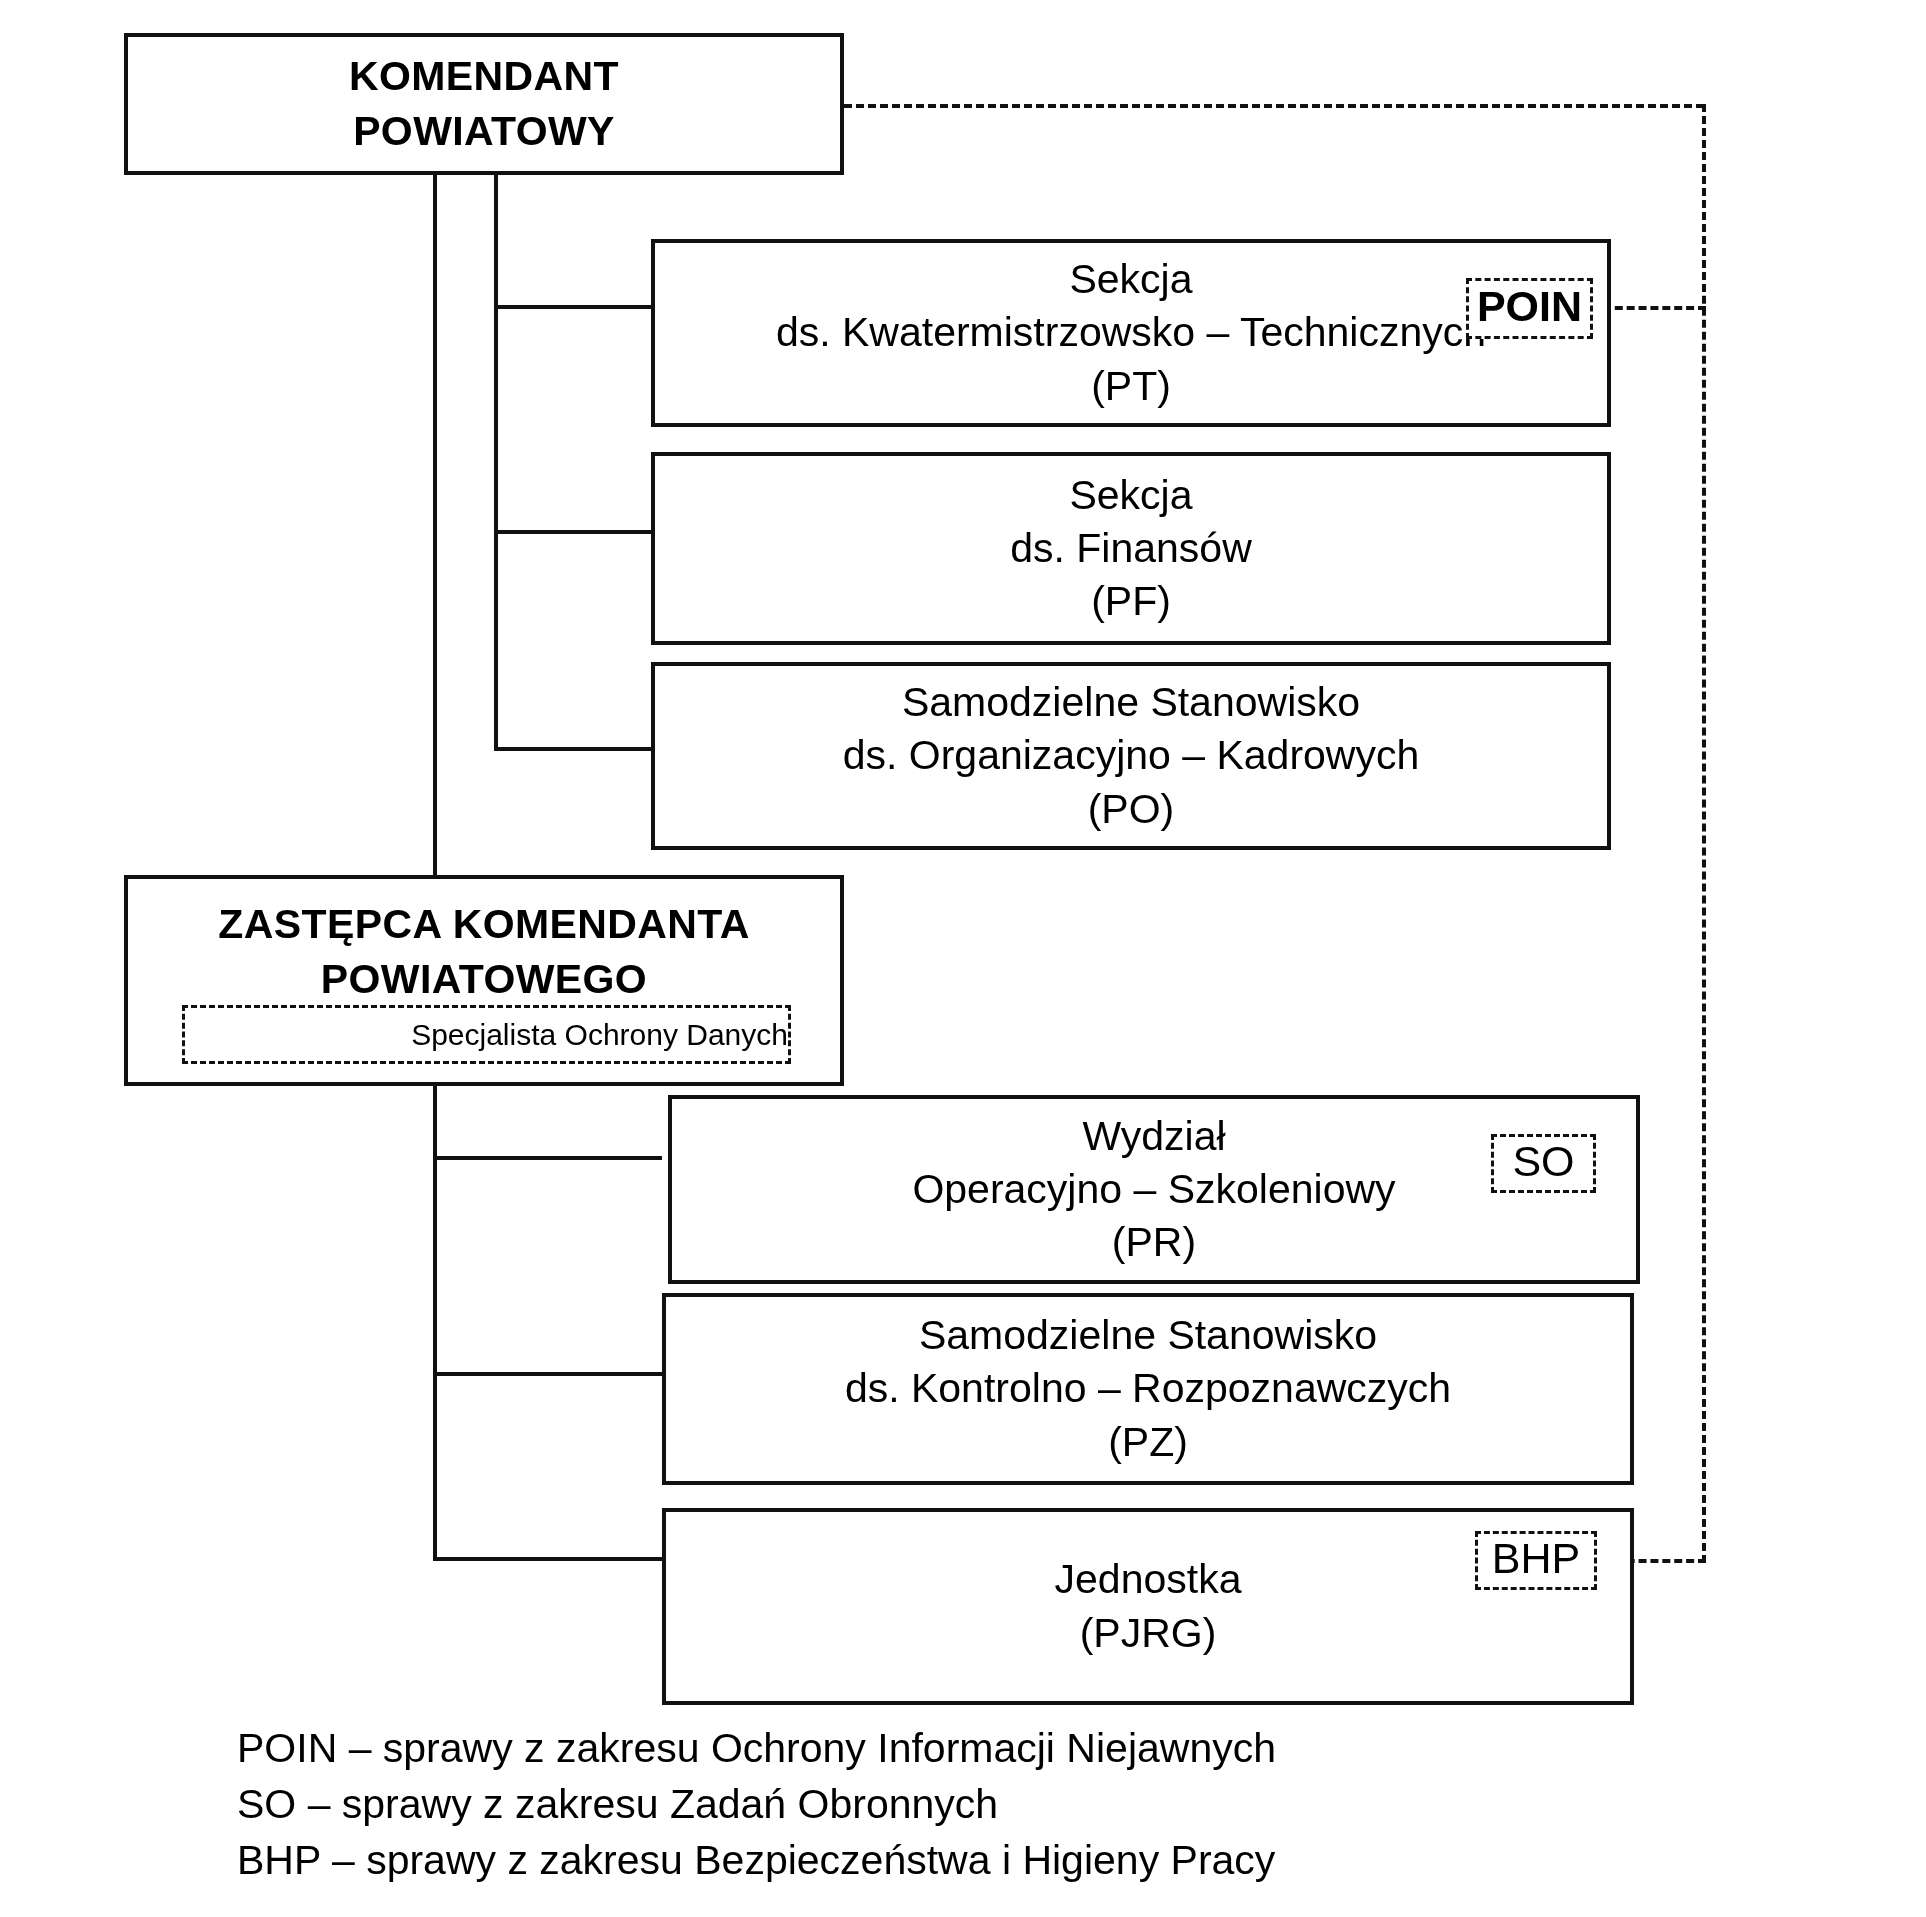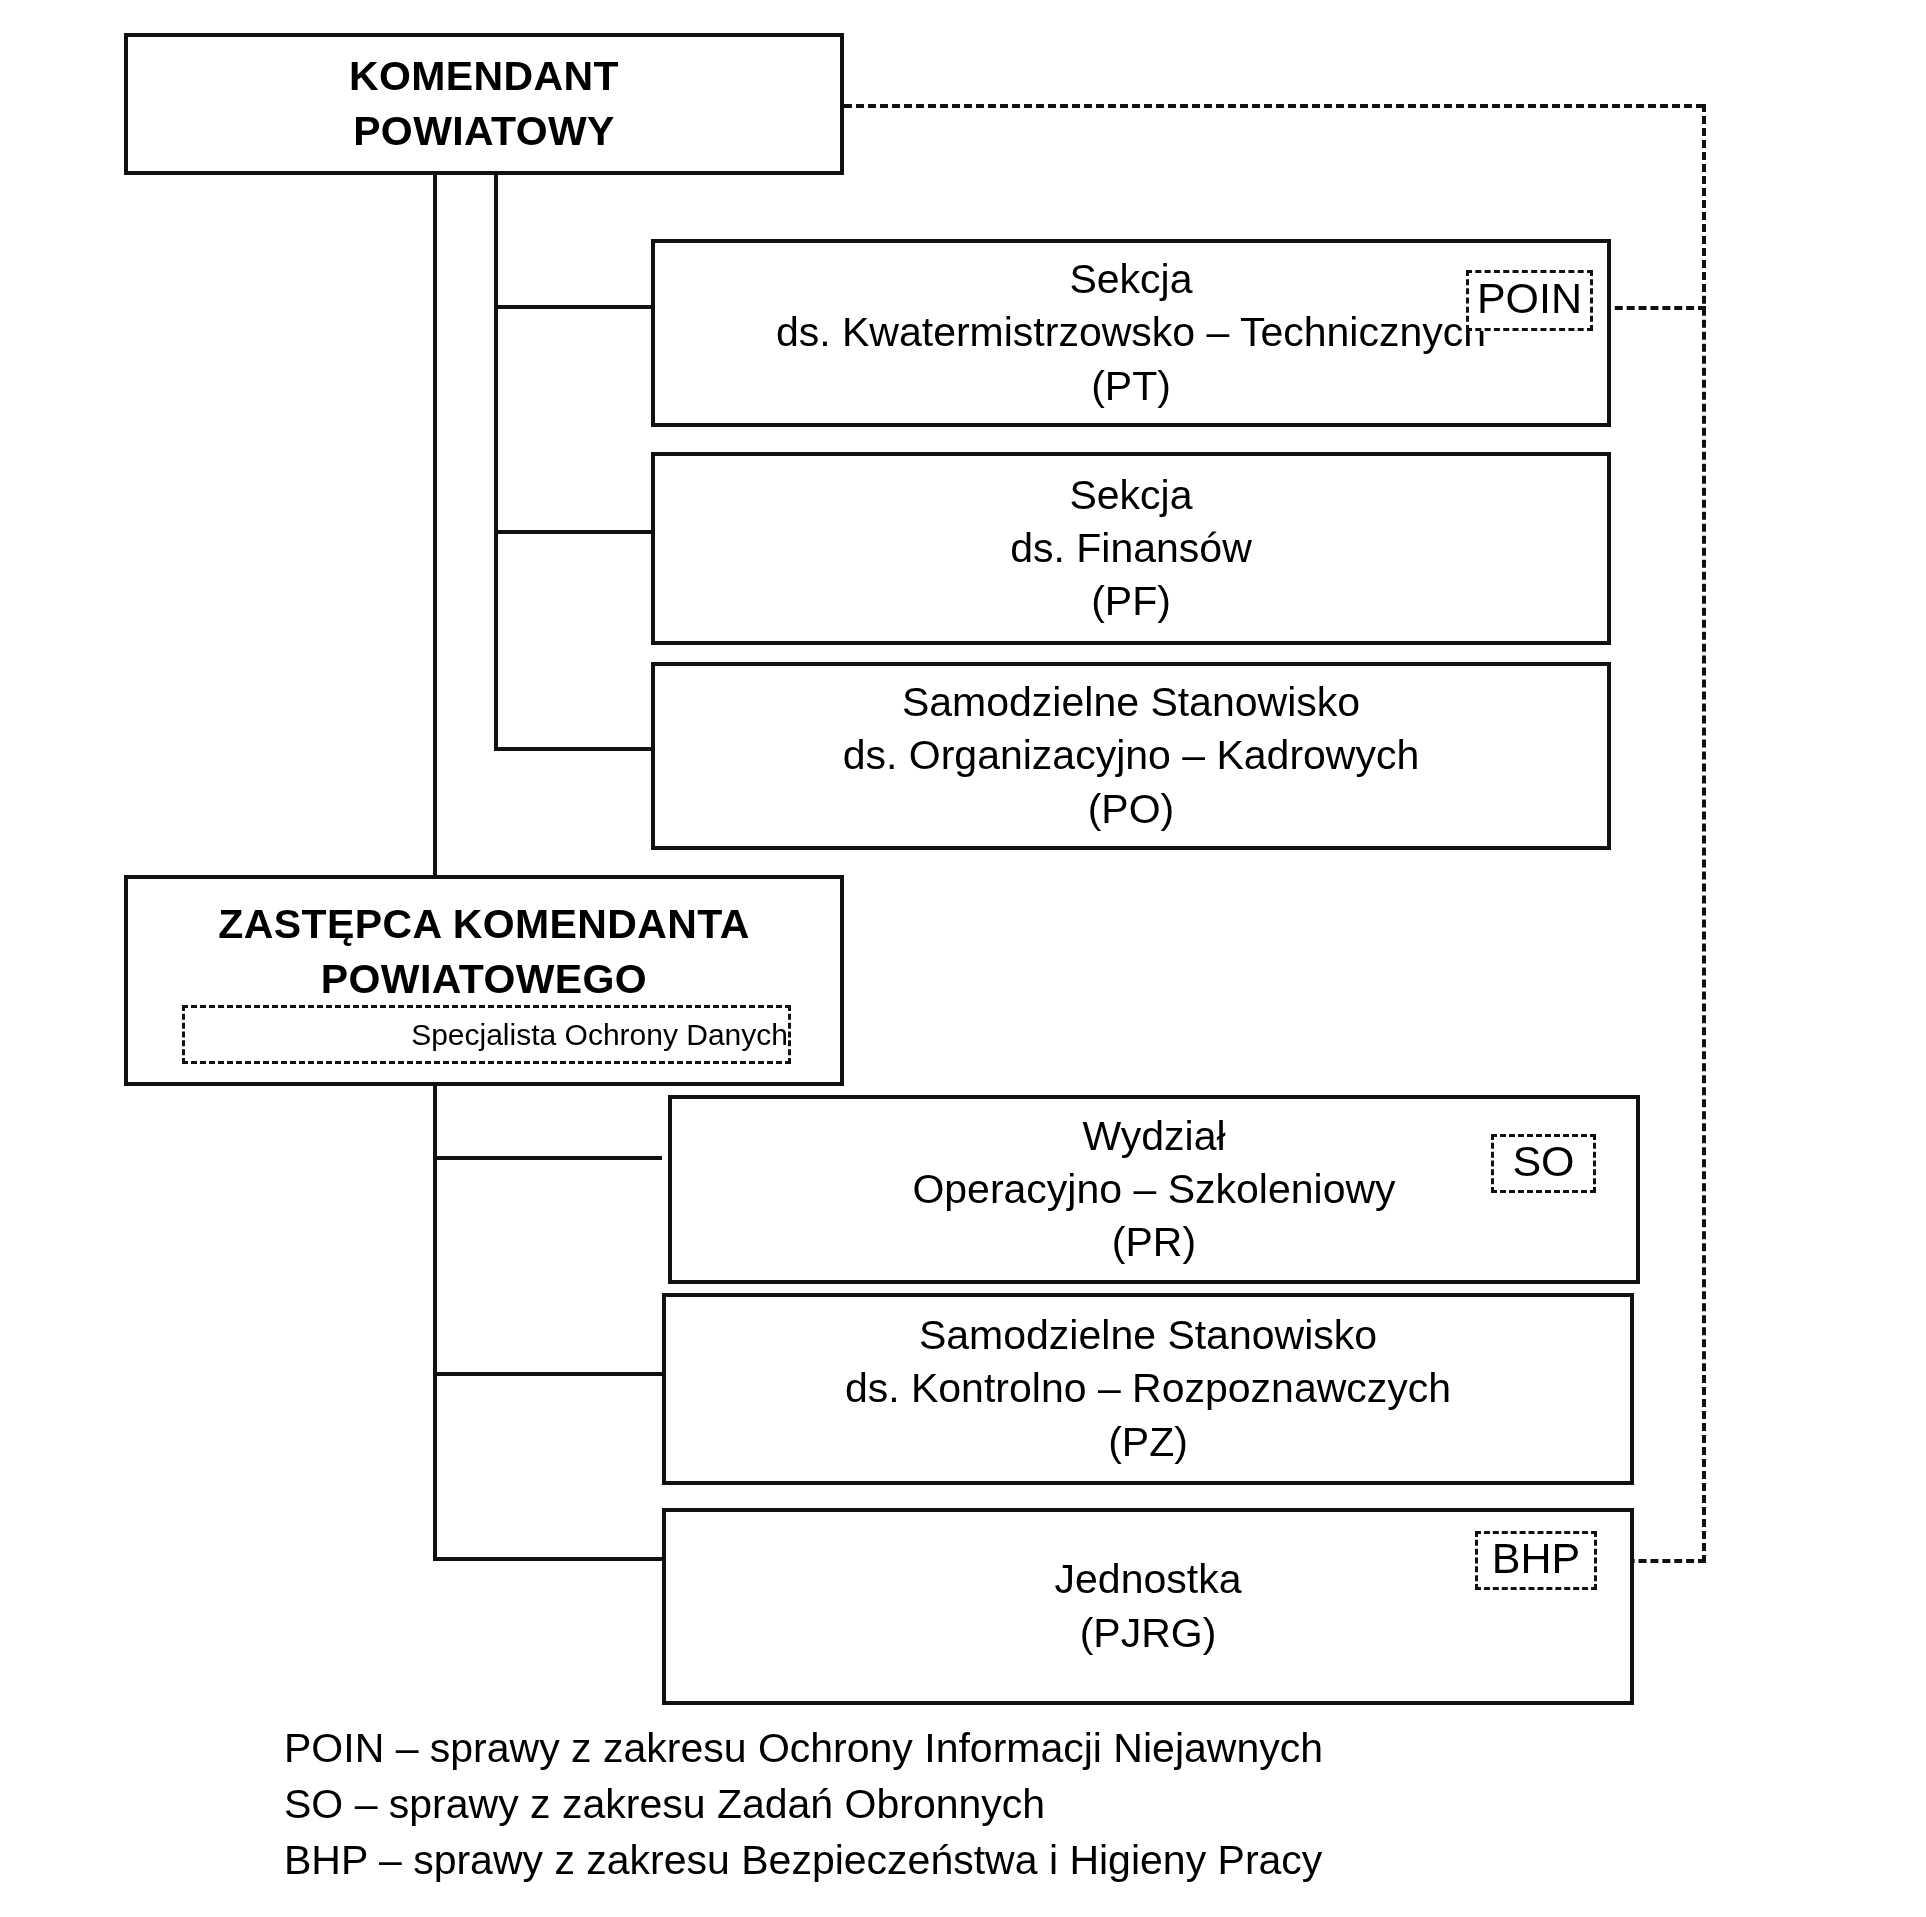--- a/index.html
+++ b/index.html
@@ -102,21 +102,20 @@
     position: absolute;
     left: 237px;
     top: 1721px;
     width: 1398px;
   }
   .legend-line {
     font-size: 41px;
     color: #000000;
     line-height: 1.36;
     white-space: nowrap;
-    margin-left: 47px;
   }
 </style>
 </head>
 <body>
 
 <div id="canvas">
 
   <div class="box head-box" style="left:124px; top:33px; width:720px; height:142px;">
     <div class="box-title">
       <span class="line-txt">KOMENDANT</span>
@@ -136,21 +135,21 @@
   <div class="conn-h" style="left:494px; top:530px; width:160px;"></div>
   <div class="conn-h" style="left:494px; top:747px; width:160px;"></div>
 
   <div class="box unit-box" style="left:651px; top:239px; width:960px; height:188px;">
     <div class="box-title">
       <span class="line-txt">Sekcja</span>
       <span class="line-txt">ds. Kwatermistrzowsko – Technicznych</span>
       <span class="line-txt">(PT)</span>
     </div>
   </div>
-  <div class="badge" style="left:1466px; top:270px; width:127px; height:61px;">
+  <div class="badge" style="left:1466px; top:278px; width:127px; height:61px;font-weight:bold;">
     <span>POIN</span>
   </div>
 
   <div class="box unit-box" style="left:651px; top:452px; width:960px; height:193px;">
     <div class="box-title">
       <span class="line-txt">Sekcja</span>
       <span class="line-txt">ds. Finansów</span>
       <span class="line-txt">(PF)</span>
     </div>
   </div>

